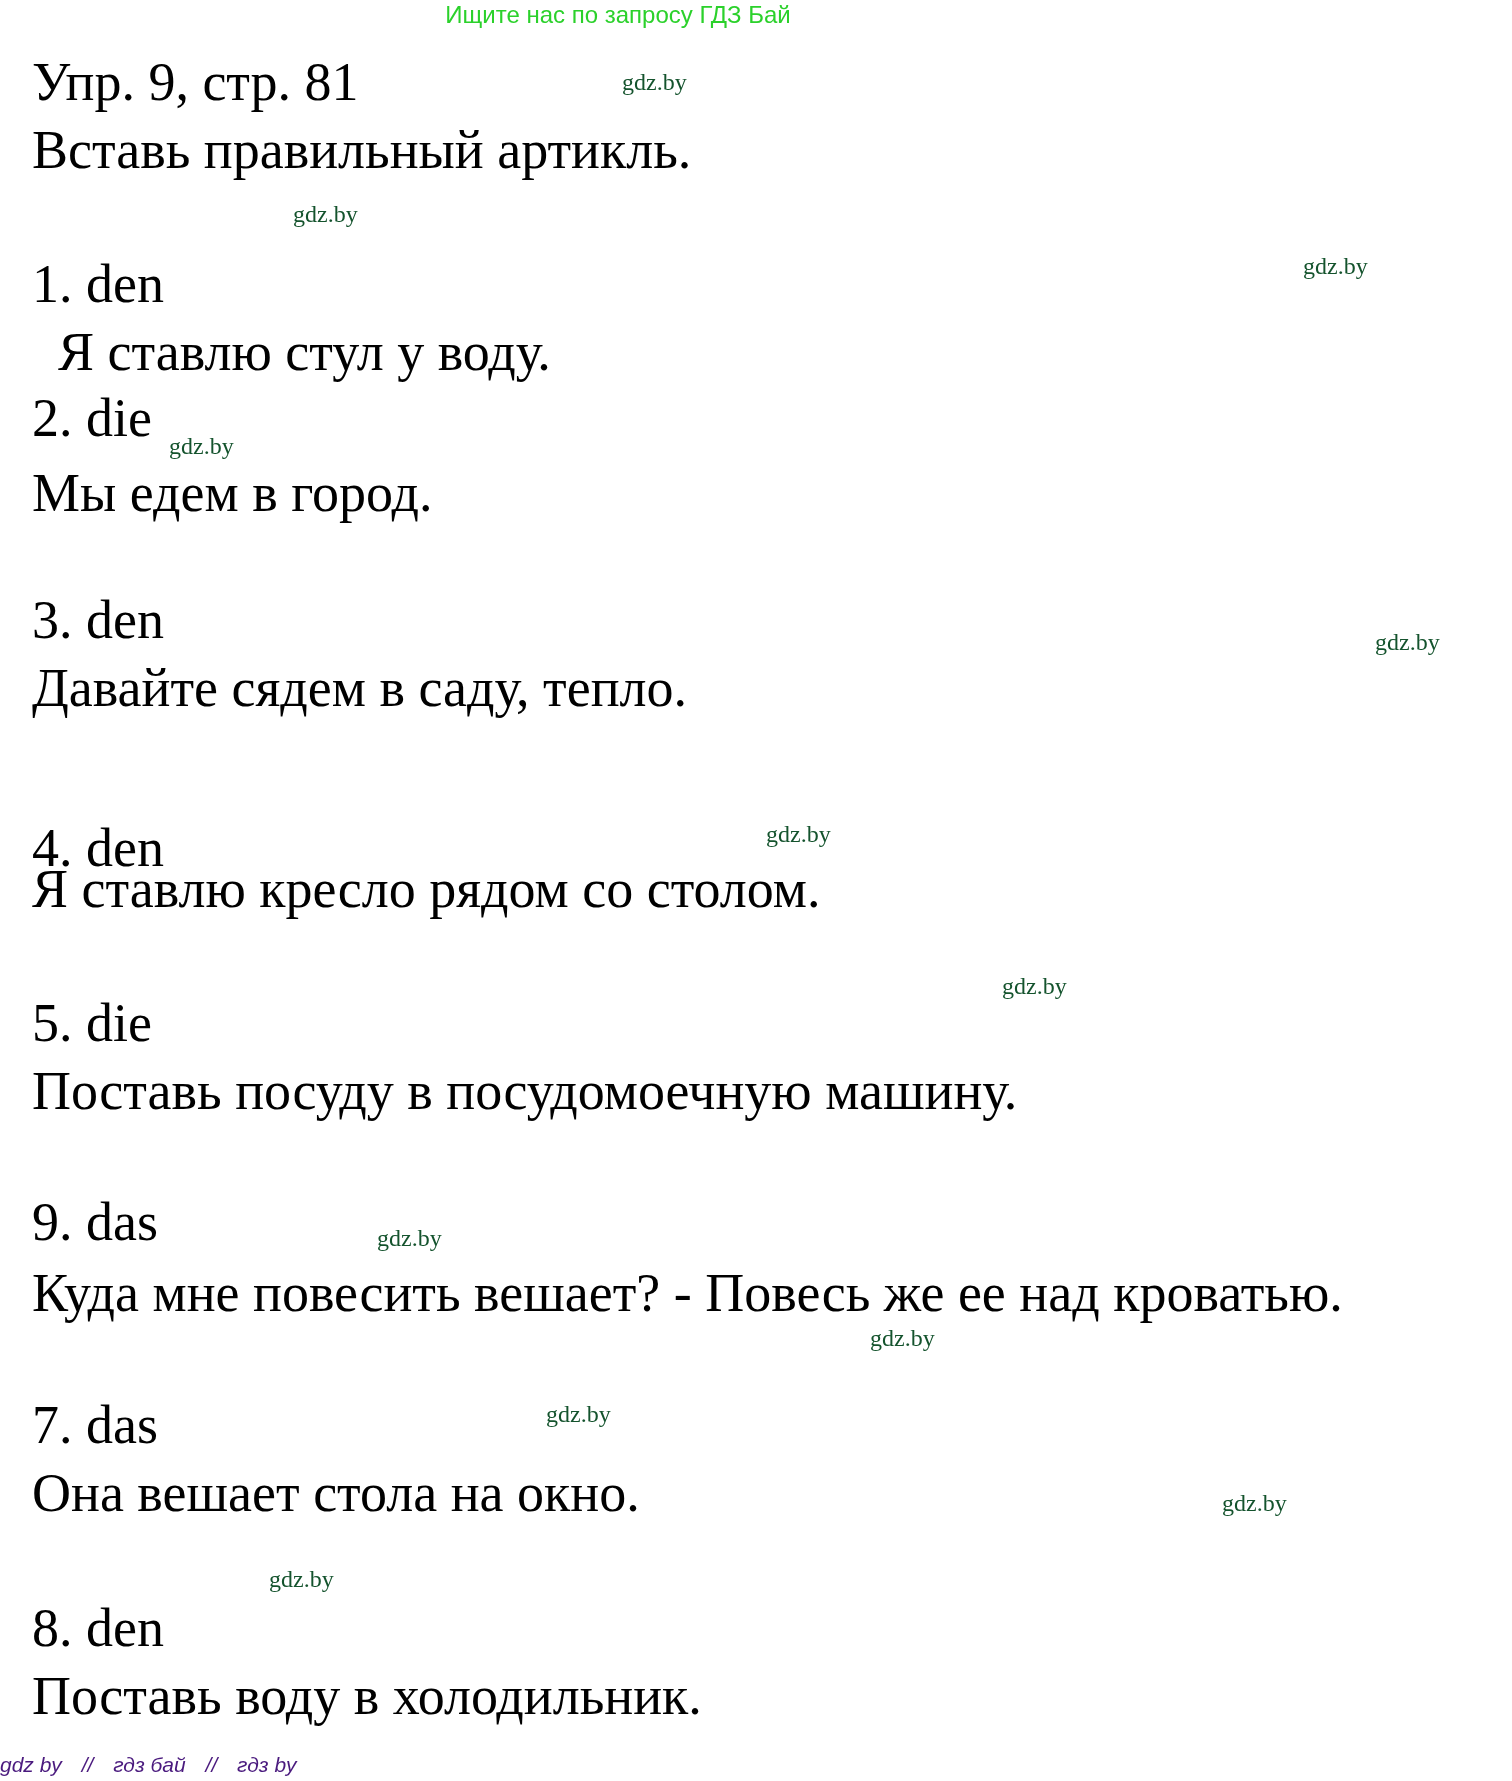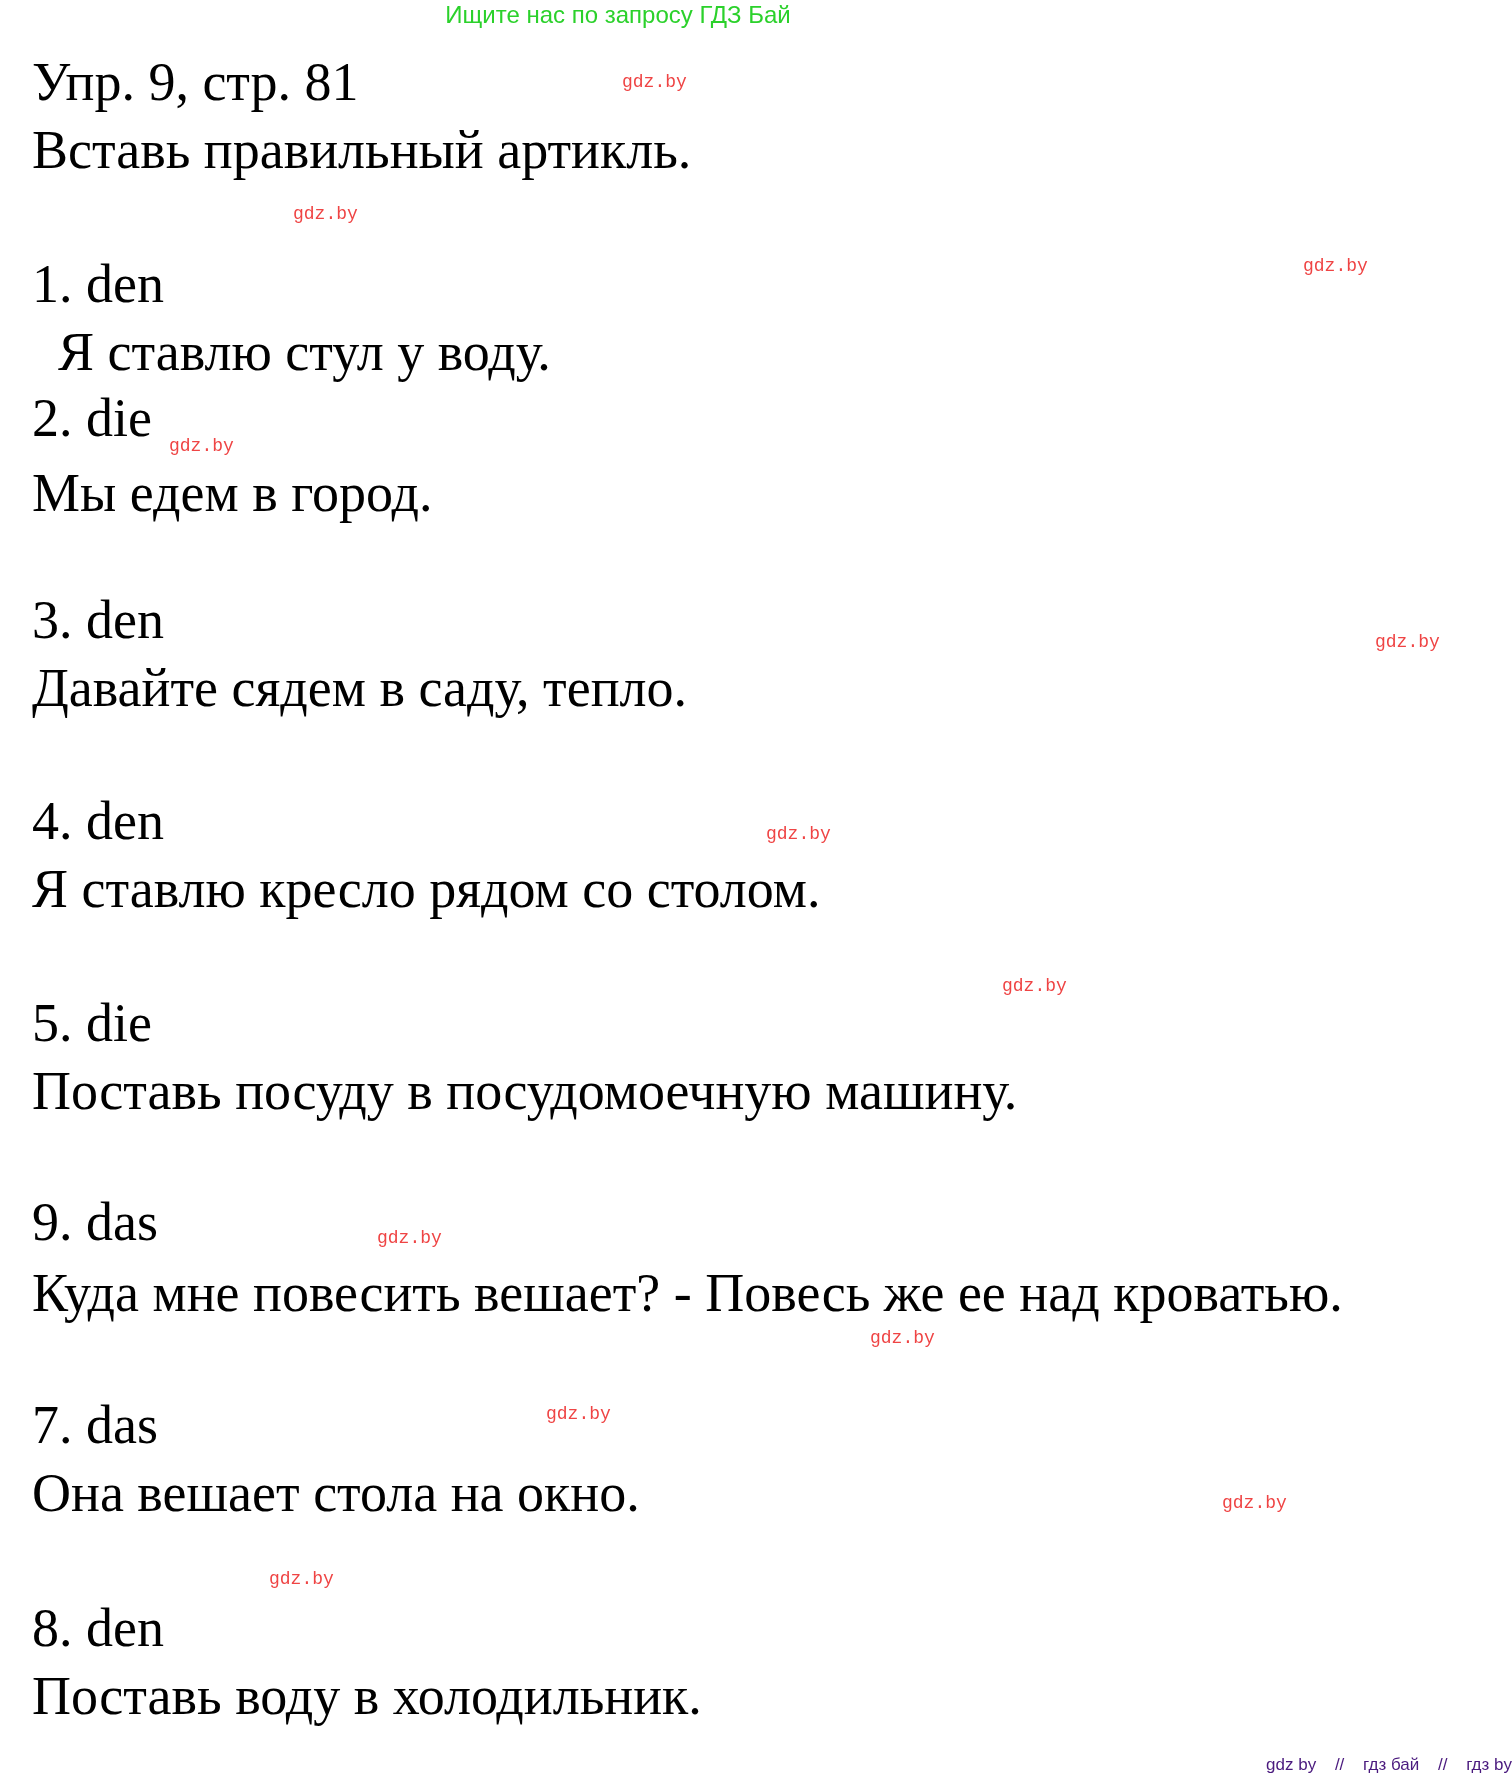--- a/index.html
+++ b/index.html
@@ -9,27 +9,28 @@
     font-family: "Liberation Sans", sans-serif; font-size: 24px; line-height: 30px;
     color: #2bd12b;
   }
   .line {
     position: absolute; left: 32px; white-space: nowrap;
     font-family: Liberation Serif, serif; font-size: 54px; line-height: 64px;
     color: #000000;
   }
   .wm {
     position: absolute; white-space: nowrap;
-    font-family: Liberation Mono, monospace; font-size: 18px; line-height: 32px;
-    color: #ef4444;
+    font-family: Liberation Serif, serif; font-size: 24px; line-height: 32px;
+    color: #14532d;
   }
   .footer {
-    position: absolute; left: 0; width: 1512px; top: 1749px; text-align: right;
-    font-family: "Liberation Sans", sans-serif; font-size: 17px; line-height: 32px;
+    position: absolute; left: 0; width: 1512px; top: 1749px; text-align: left;
+    font-family: "Liberation Sans", sans-serif; font-size: 21px; line-height: 32px;
     color: #4a1a7e;
+    font-style: italic;
   }
   .footer .sep { margin: 0 14px; }
 </style>
 </head>
 <body>
 
 <div class="banner">Ищите нас по запросу ГДЗ Бай</div>
 
 <div class="line" style="top:50px">Упр. 9, стр. 81</div>
 <div class="line" style="top:118px">Вставь правильный артикль.</div>
@@ -37,21 +38,21 @@
 <div>
   <div class="line" style="top:252px">1. den</div>
   <div class="line" style="top:320px; left:58px">Я ставлю стул у воду.</div>
 
   <div class="line" style="top:386px">2. die</div>
   <div class="line" style="top:461px">Мы едем в город.</div>
 
   <div class="line" style="top:588px">3. den</div>
   <div class="line" style="top:656px">Давайте сядем в саду, тепло.</div>
 
-  <div class="line" style="top:789px">4. den</div>
+  <div class="line" style="top:816px">4. den</div>
   <div class="line" style="top:857px">Я ставлю кресло рядом со столом.</div>
 
   <div class="line" style="top:991px">5. die</div>
   <div class="line" style="top:1059px">Поставь посуду в посудомоечную машину.</div>
 
   <div class="line" style="top:1190px">9. das</div>
   <div class="line" style="top:1261px">Куда мне повесить вешает? - Повесь же ее над кроватью.</div>
 
   <div class="line" style="top:1393px">7. das</div>
   <div class="line" style="top:1461px">Она вешает стола на окно.</div>

